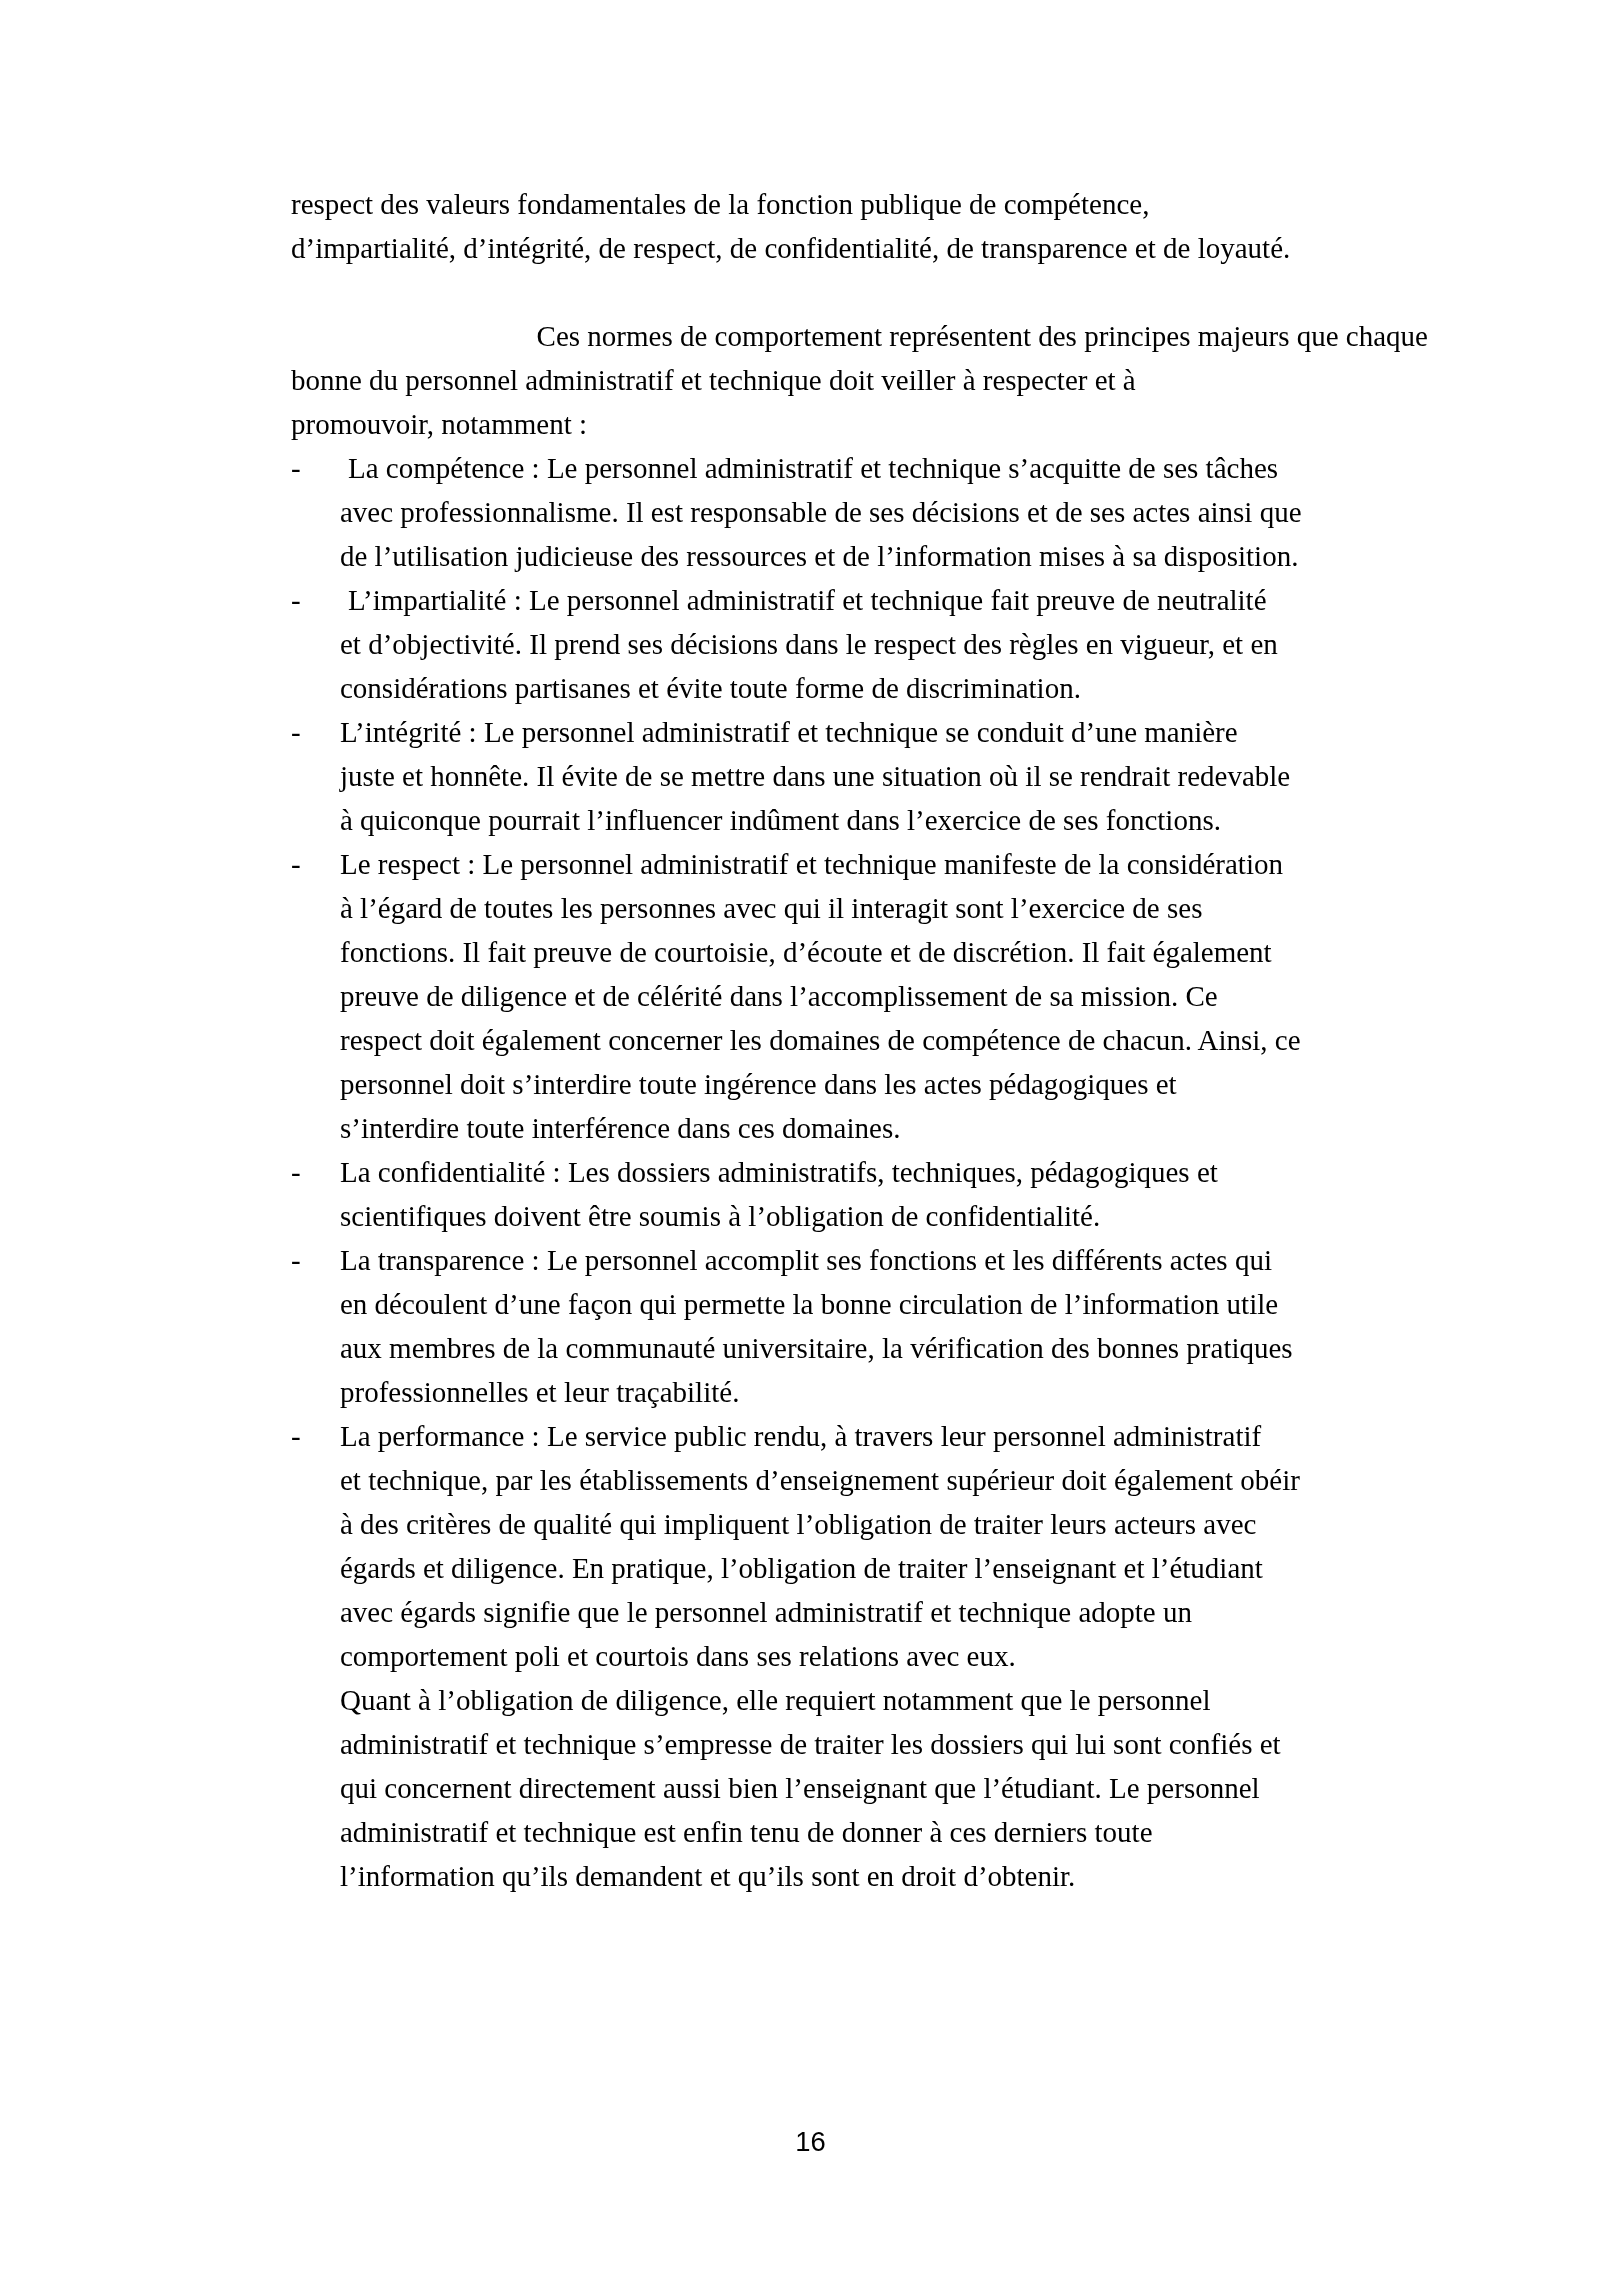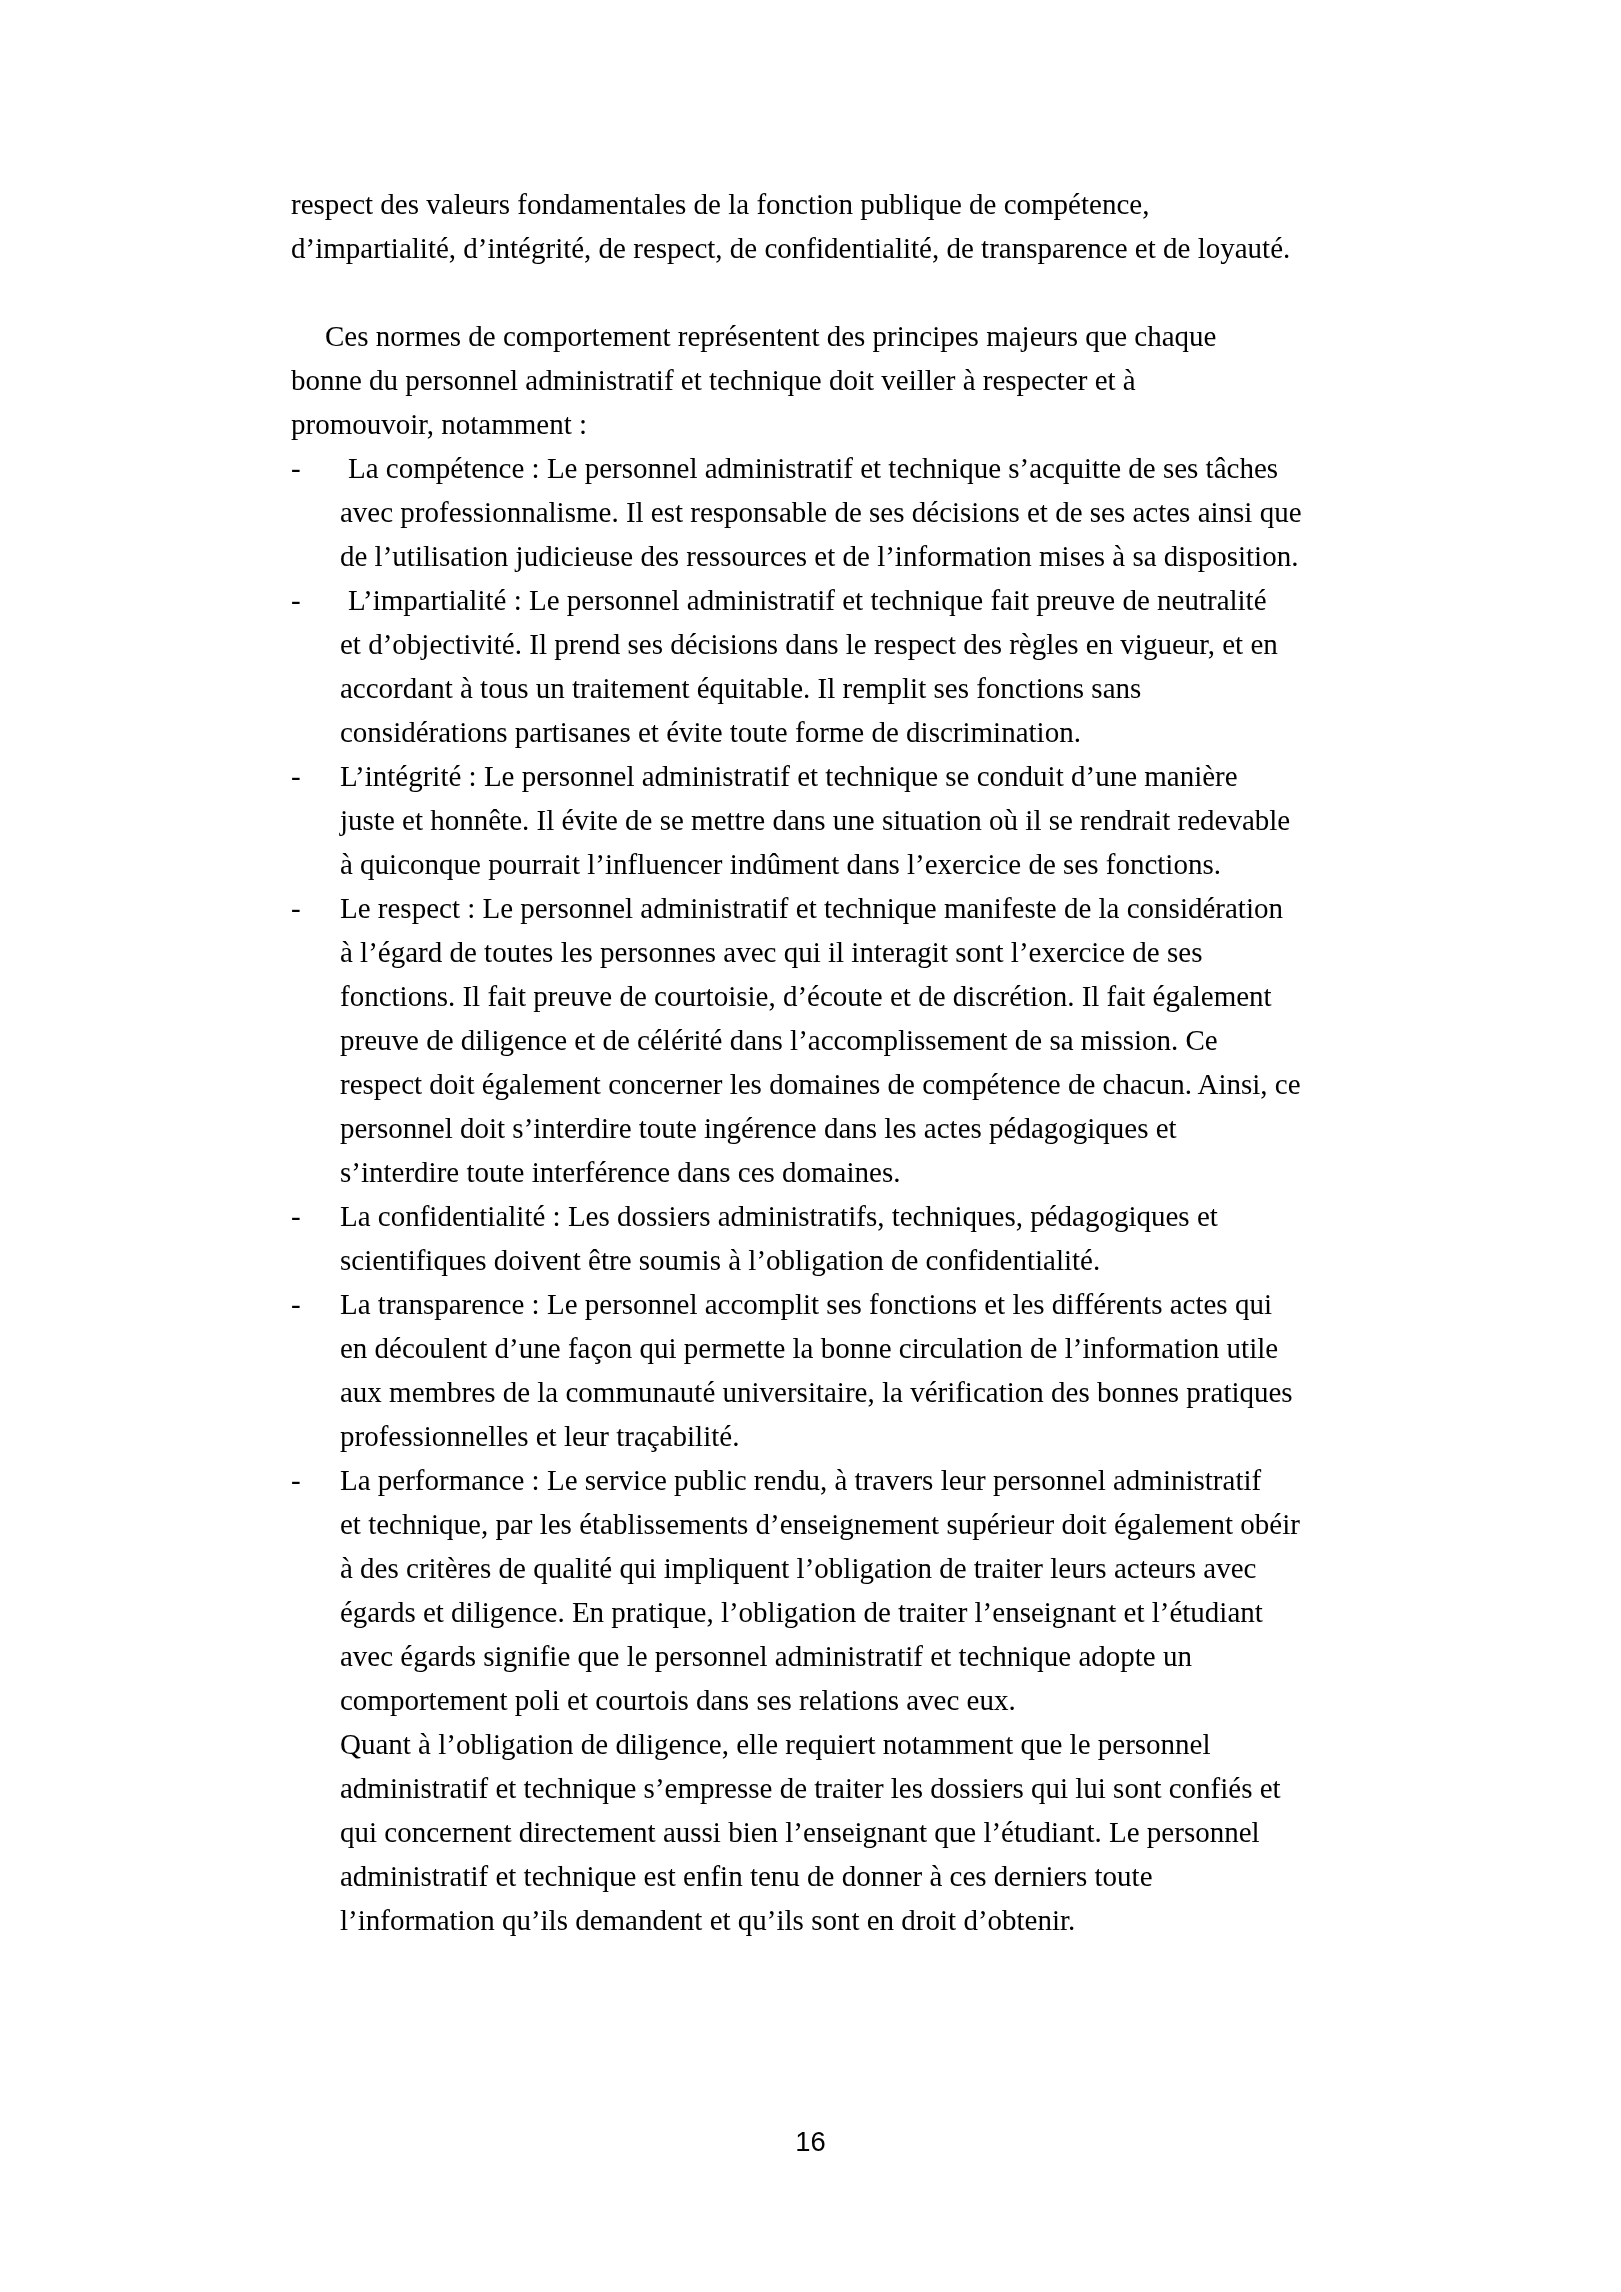--- a/index.html
+++ b/index.html
@@ -8,21 +8,21 @@
     position: absolute; left: 0; top: 0; width: 1621px; height: 2026px;
     background: #ffffff; color: #000000;
   }
   .body-text {
     position: absolute; left: 291px; top: 182px; width: 1137px;
     font-family: "Liberation Serif", "DejaVu Serif", serif;
     font-size: 29px; line-height: 44px; color: #000;
   }
   .line { display: block; white-space: pre; height: 44px; }
   .blank { display: block; height: 44px; }
-  .indent-first { padding-left: 34px; }
+  .indent-first { padding-left: 34px; text-align: right; }
   .item { position: relative; display: block; }
   .item .dash {
     position: absolute; left: 0; top: 0; width: 49px;
   }
   .item .ln { display: block; white-space: pre; padding-left: 49px; height: 44px; }
   .item .ln.lead { padding-left: 57px; }
   .label { font-weight: normal; }
   .page-number {
     position: absolute; left: 0; width: 1621px; top: 2125px; text-align: center;
     font-family: "Liberation Sans", "DejaVu Sans", sans-serif;
@@ -48,21 +48,20 @@
       <span class="dash">-</span>
       <span class="ln lead"><span class="label">La compétence :</span><span> Le personnel administratif et technique s’acquitte de ses tâches</span></span>
       <span class="ln">avec professionnalisme. Il est responsable de ses décisions et de ses actes ainsi que</span>
       <span class="ln">de l’utilisation judicieuse des ressources et de l’information mises à sa disposition.</span>
     </div>
 
     <div class="item">
       <span class="dash">-</span>
       <span class="ln lead"><span class="label">L’impartialité :</span><span> Le personnel administratif et technique fait preuve de neutralité</span></span>
       <span class="ln">et d’objectivité. Il prend ses décisions dans le respect des règles en vigueur, et en</span>
-      <span class="ln">accordant à tous un traitement équitable. Il remplit ses fonctions sans</span>
       <span class="ln">considérations partisanes et évite toute forme de discrimination.</span>
     </div>
 
     <div class="item">
       <span class="dash">-</span>
       <span class="ln"><span class="label">L’intégrité :</span><span> Le personnel administratif et technique se conduit d’une manière</span></span>
       <span class="ln">juste et honnête. Il évite de se mettre dans une situation où il se rendrait redevable</span>
       <span class="ln">à quiconque pourrait l’influencer indûment dans l’exercice de ses fonctions.</span>
     </div>
 

